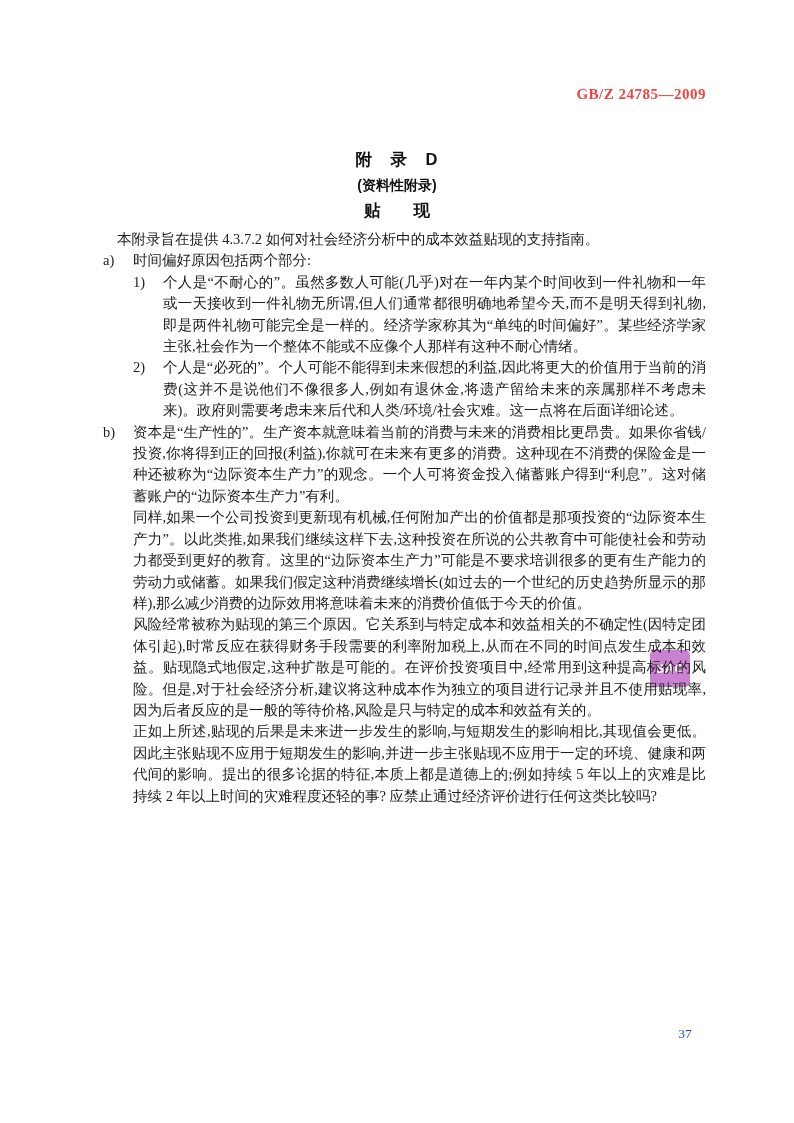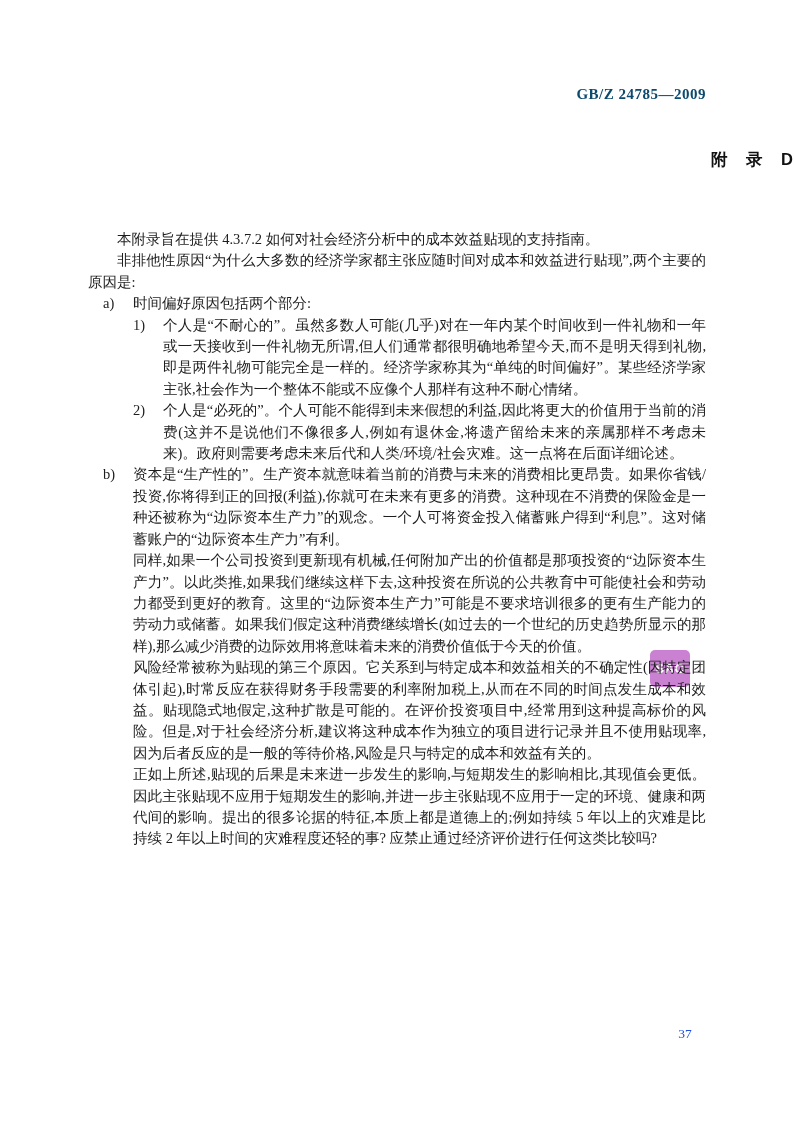--- a/index.html
+++ b/index.html
@@ -8,30 +8,30 @@
     width:794px; height:1123px;
     background:#ffffff;
     overflow:hidden;
     font-family:"Liberation Serif","DejaVu Serif",serif;
     color:#1d1d1d;
   }
   .std-header {
     position:absolute; top:86px; right:88px;
     font-family:"Liberation Serif",serif;
     font-weight:700; font-size:15px; letter-spacing:0.5px;
-    color:#0c4a6e;
+    color:#ef4444;
   }
   .title-block {
     position:absolute; top:146px; left:0; width:100%;
     text-align:center;
     font-family:"Liberation Sans",sans-serif;
     font-weight:700; color:#111;
     z-index:1;
   }
-  .title-annex   { font-size:16.5px; line-height:26px; letter-spacing:1px;text-align:right; }
+  .title-annex   { font-size:16.5px; line-height:26px; letter-spacing:1px; }
   .title-type    { font-size:14px;   line-height:26px; }
   .title-subject { font-size:16.5px; line-height:25px; }
   .content {
     position:absolute; top:229px; left:88px; width:618px;
     font-size:14.5px; line-height:21.4px;
     text-align:justify;
     z-index:1;
   }
   .content p { margin:0; }
   .indent { text-indent:2em; }
@@ -69,28 +69,29 @@
 <div class="page">
 
   <div class="watermark" style="background: #a21caf;">
     <span>SAC</span>
   </div>
 
   <div class="std-header">GB/Z 24785—2009</div>
 
   <div class="title-block">
     <div class="title-annex">附　录　D</div>
+    <div class="title-type">(资料性附录)</div>
+    <div class="title-subject">贴　　现</div>
   </div>
 
   <div class="content">
 
     <p class="indent">本附录旨在提供 4.3.7.2 如何对社会经济分析中的成本效益贴现的支持指南。</p>
 
 
-    <p class="indent">非排他性原因“为什么大多数的经济学家都主张应随时间对成本和效益进行贴现”,两个主要的原因是:</p>
 
     <div class="item l1">
       <span class="marker">a)</span>
       <div class="ibody">
         <p>时间偏好原因包括两个部分:</p>
         <div class="item">
           <span class="marker">1)</span>
           <div class="ibody">
             <p>个人是“不耐心的”。虽然多数人可能(几乎)对在一年内某个时间收到一件礼物和一年或一天接收到一件礼物无所谓,但人们通常都很明确地希望今天,而不是明天得到礼物,即是两件礼物可能完全是一样的。经济学家称其为“单纯的时间偏好”。某些经济学家主张,社会作为一个整体不能或不应像个人那样有这种不耐心情绪。</p>
           </div>

